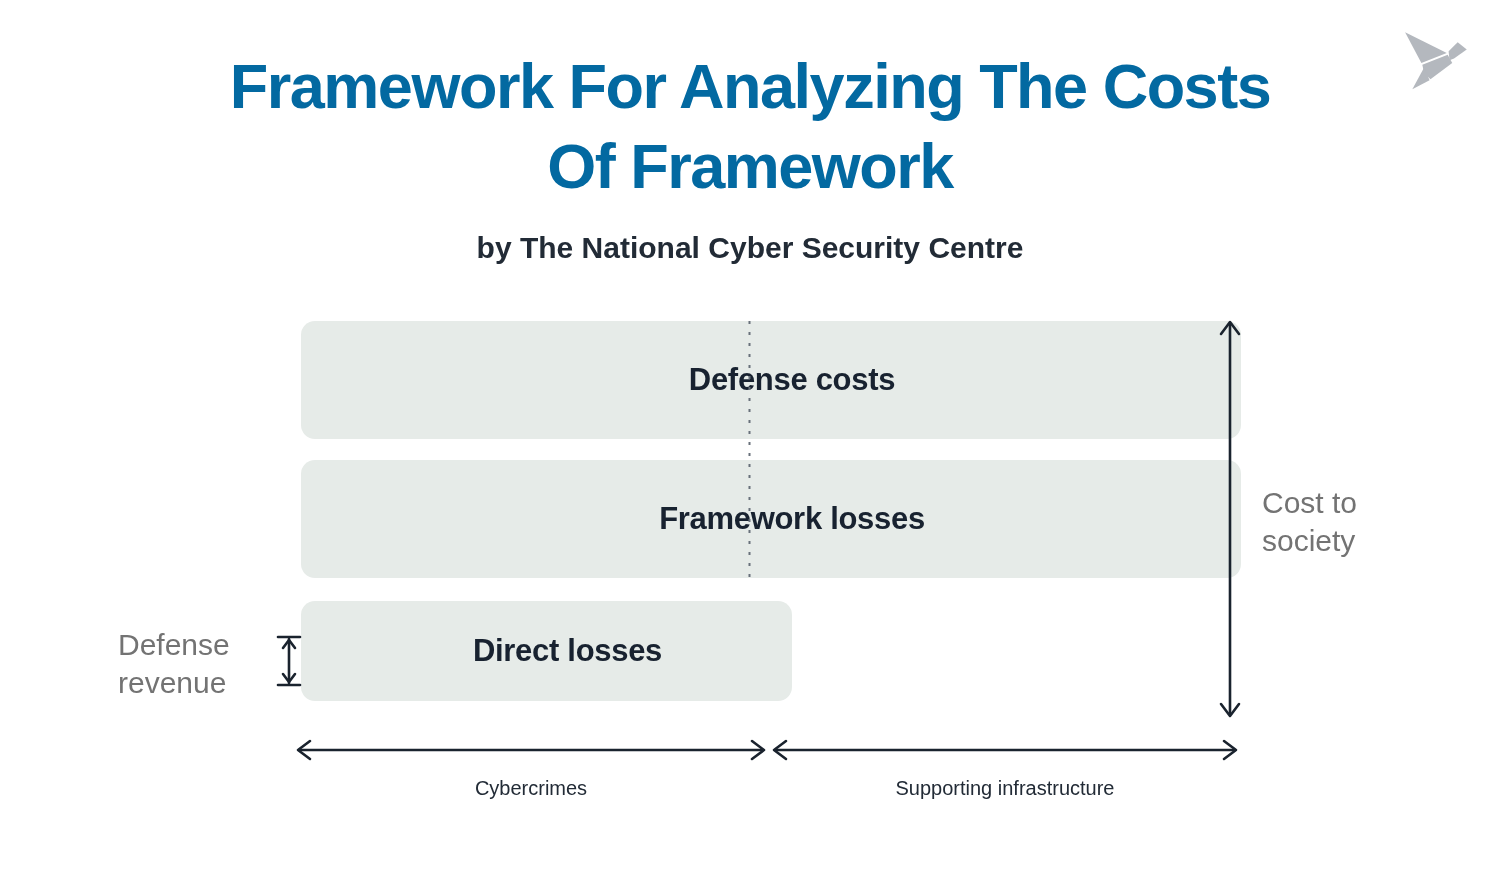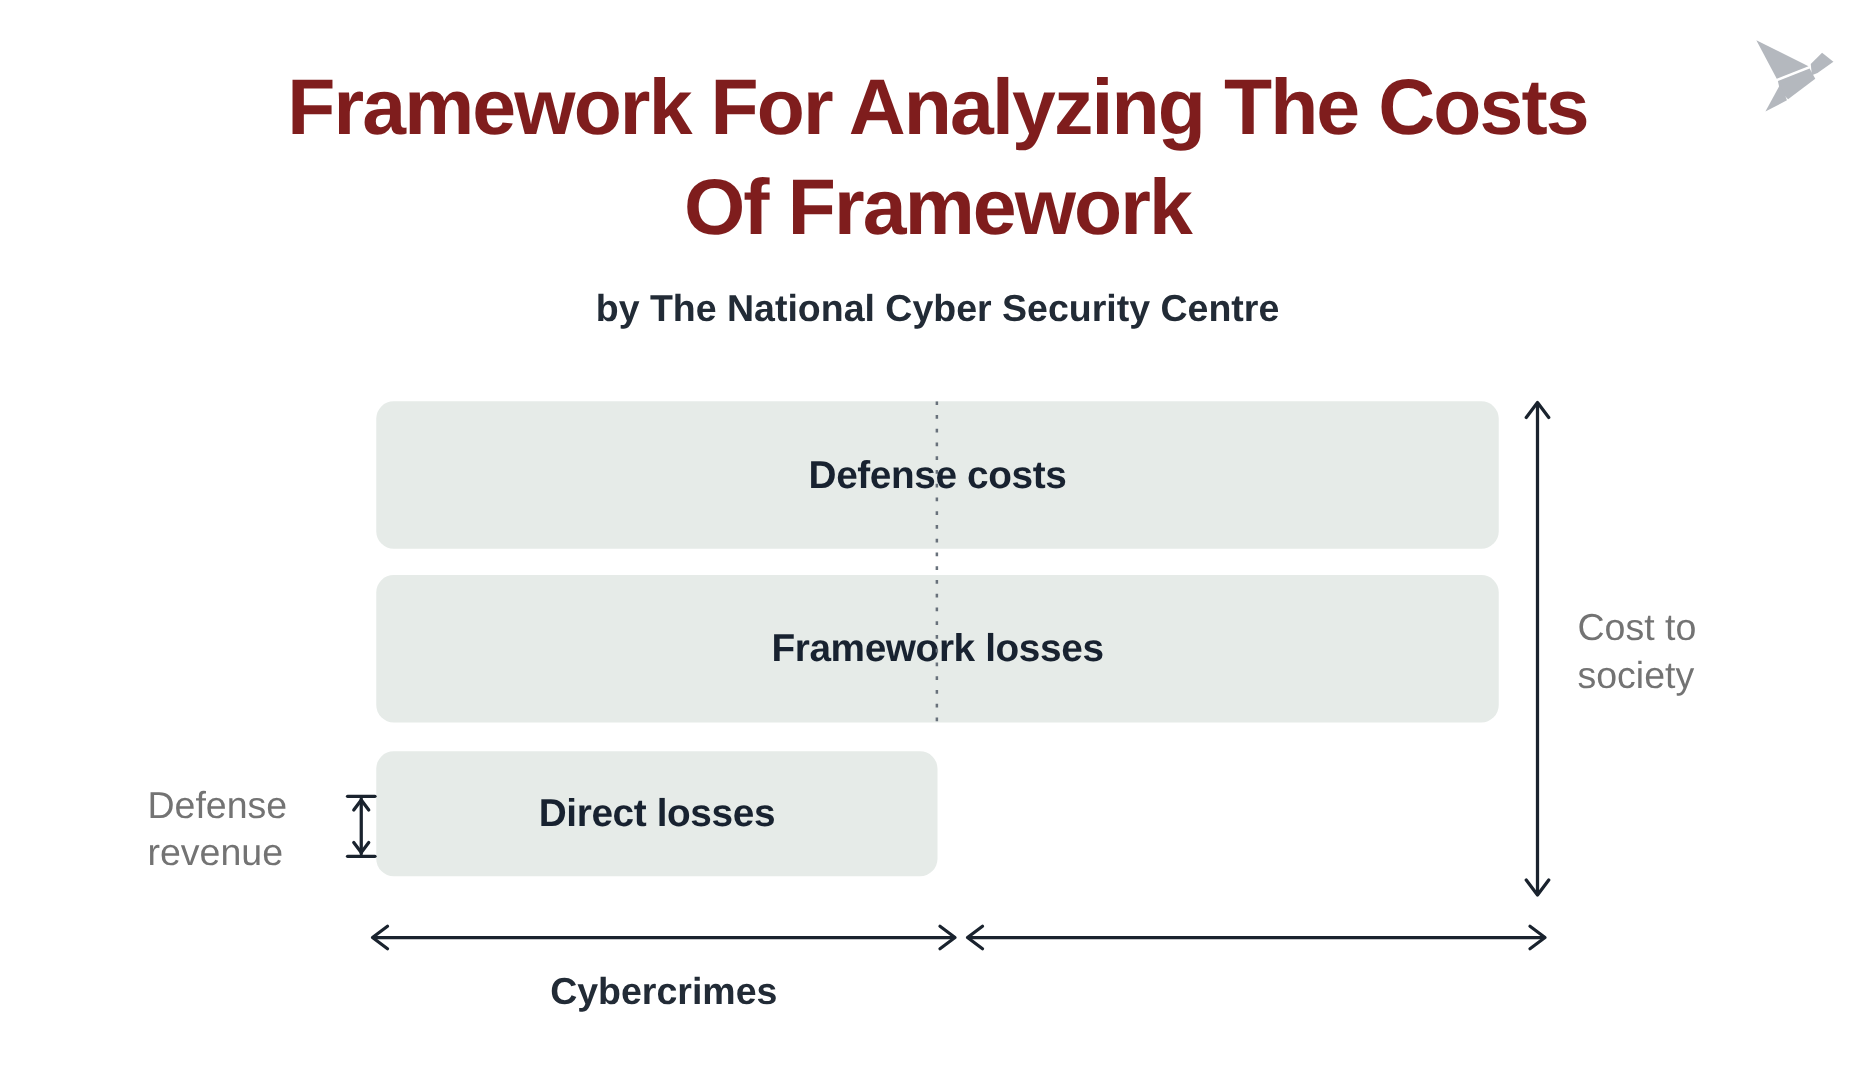--- a/index.html
+++ b/index.html
@@ -20,21 +20,21 @@
   .title {
     position: absolute;
     left: 0; right: 0;
     top: 46px;
     margin: 0;
     text-align: center;
     font-size: 63px;
     line-height: 80px;
     font-weight: 800;
     letter-spacing: -1.5px;
-    color: #7f1d1d;
+    color: #0369a1;
   }
   .title span { display: block; }
   .subtitle {
     position: absolute;
     left: 0; right: 0;
     top: 231px;
     margin: 0;
     text-align: center;
     font-size: 30px;
     font-weight: 700;
@@ -49,20 +49,21 @@
     height: 68px;
   }
   
   .cost-box {
     position: absolute;
     background: #e6ebe8;
     border-radius: 14px;
     display: flex;
     align-items: center;
     justify-content: center;
+    padding-left: 42px;
   }
   .box-defense   { left: 301px; top: 321px; width: 898px; height: 118px; }
   .box-indirect  { left: 301px; top: 460px; width: 898px; height: 118px; }
   .box-direct    { left: 301px; top: 601px; width: 449px; height: 100px; }
   .cost-box .box-label {
     font-size: 31px;
     font-weight: 700;
     letter-spacing: -0.3px;
     color: #182230;
   }
@@ -74,22 +75,22 @@
     font-weight: 400;
     color: #737373;
   }
   .criminal-revenue { left: 118px; top: 626px; width: 145px; }
   .cost-to-society  { left: 1262px; top: 484px; width: 122px; }
   
   .axis-label {
     position: absolute;
     top: 777px;
     text-align: center;
-    font-size: 30px;
-    font-weight: 700;
+    font-size: 20px;
+    font-weight: 400;
     color: #222b36;
   }
   .axis-cybercrimes { left: 292px; width: 478px; }
   .axis-infra       { left: 768px; width: 474px; }
   
   svg.figure { position: absolute; display: block; }
   .stroke {
     stroke: #1a232e;
     stroke-width: 2.6;
     fill: none;
@@ -159,14 +160,15 @@
   <svg class="figure" style="left:768px; top:736px;" width="474" height="28" viewBox="0 0 474 28" aria-hidden="true">
     <line class="stroke" x1="8" y1="14" x2="466" y2="14"></line>
     <path class="stroke" d="M18 5 L6 14 L18 23"></path>
     <path class="stroke" d="M456 5 L468 14 L456 23"></path>
   </svg>
 
   <div class="side-label criminal-revenue">Defense revenue</div>
   <div class="side-label cost-to-society">Cost to society</div>
 
   <div class="axis-label axis-cybercrimes">Cybercrimes</div>
+  <div class="axis-label axis-infra">Supporting infrastructure</div>
 
 </div>
 
 </body></html>

